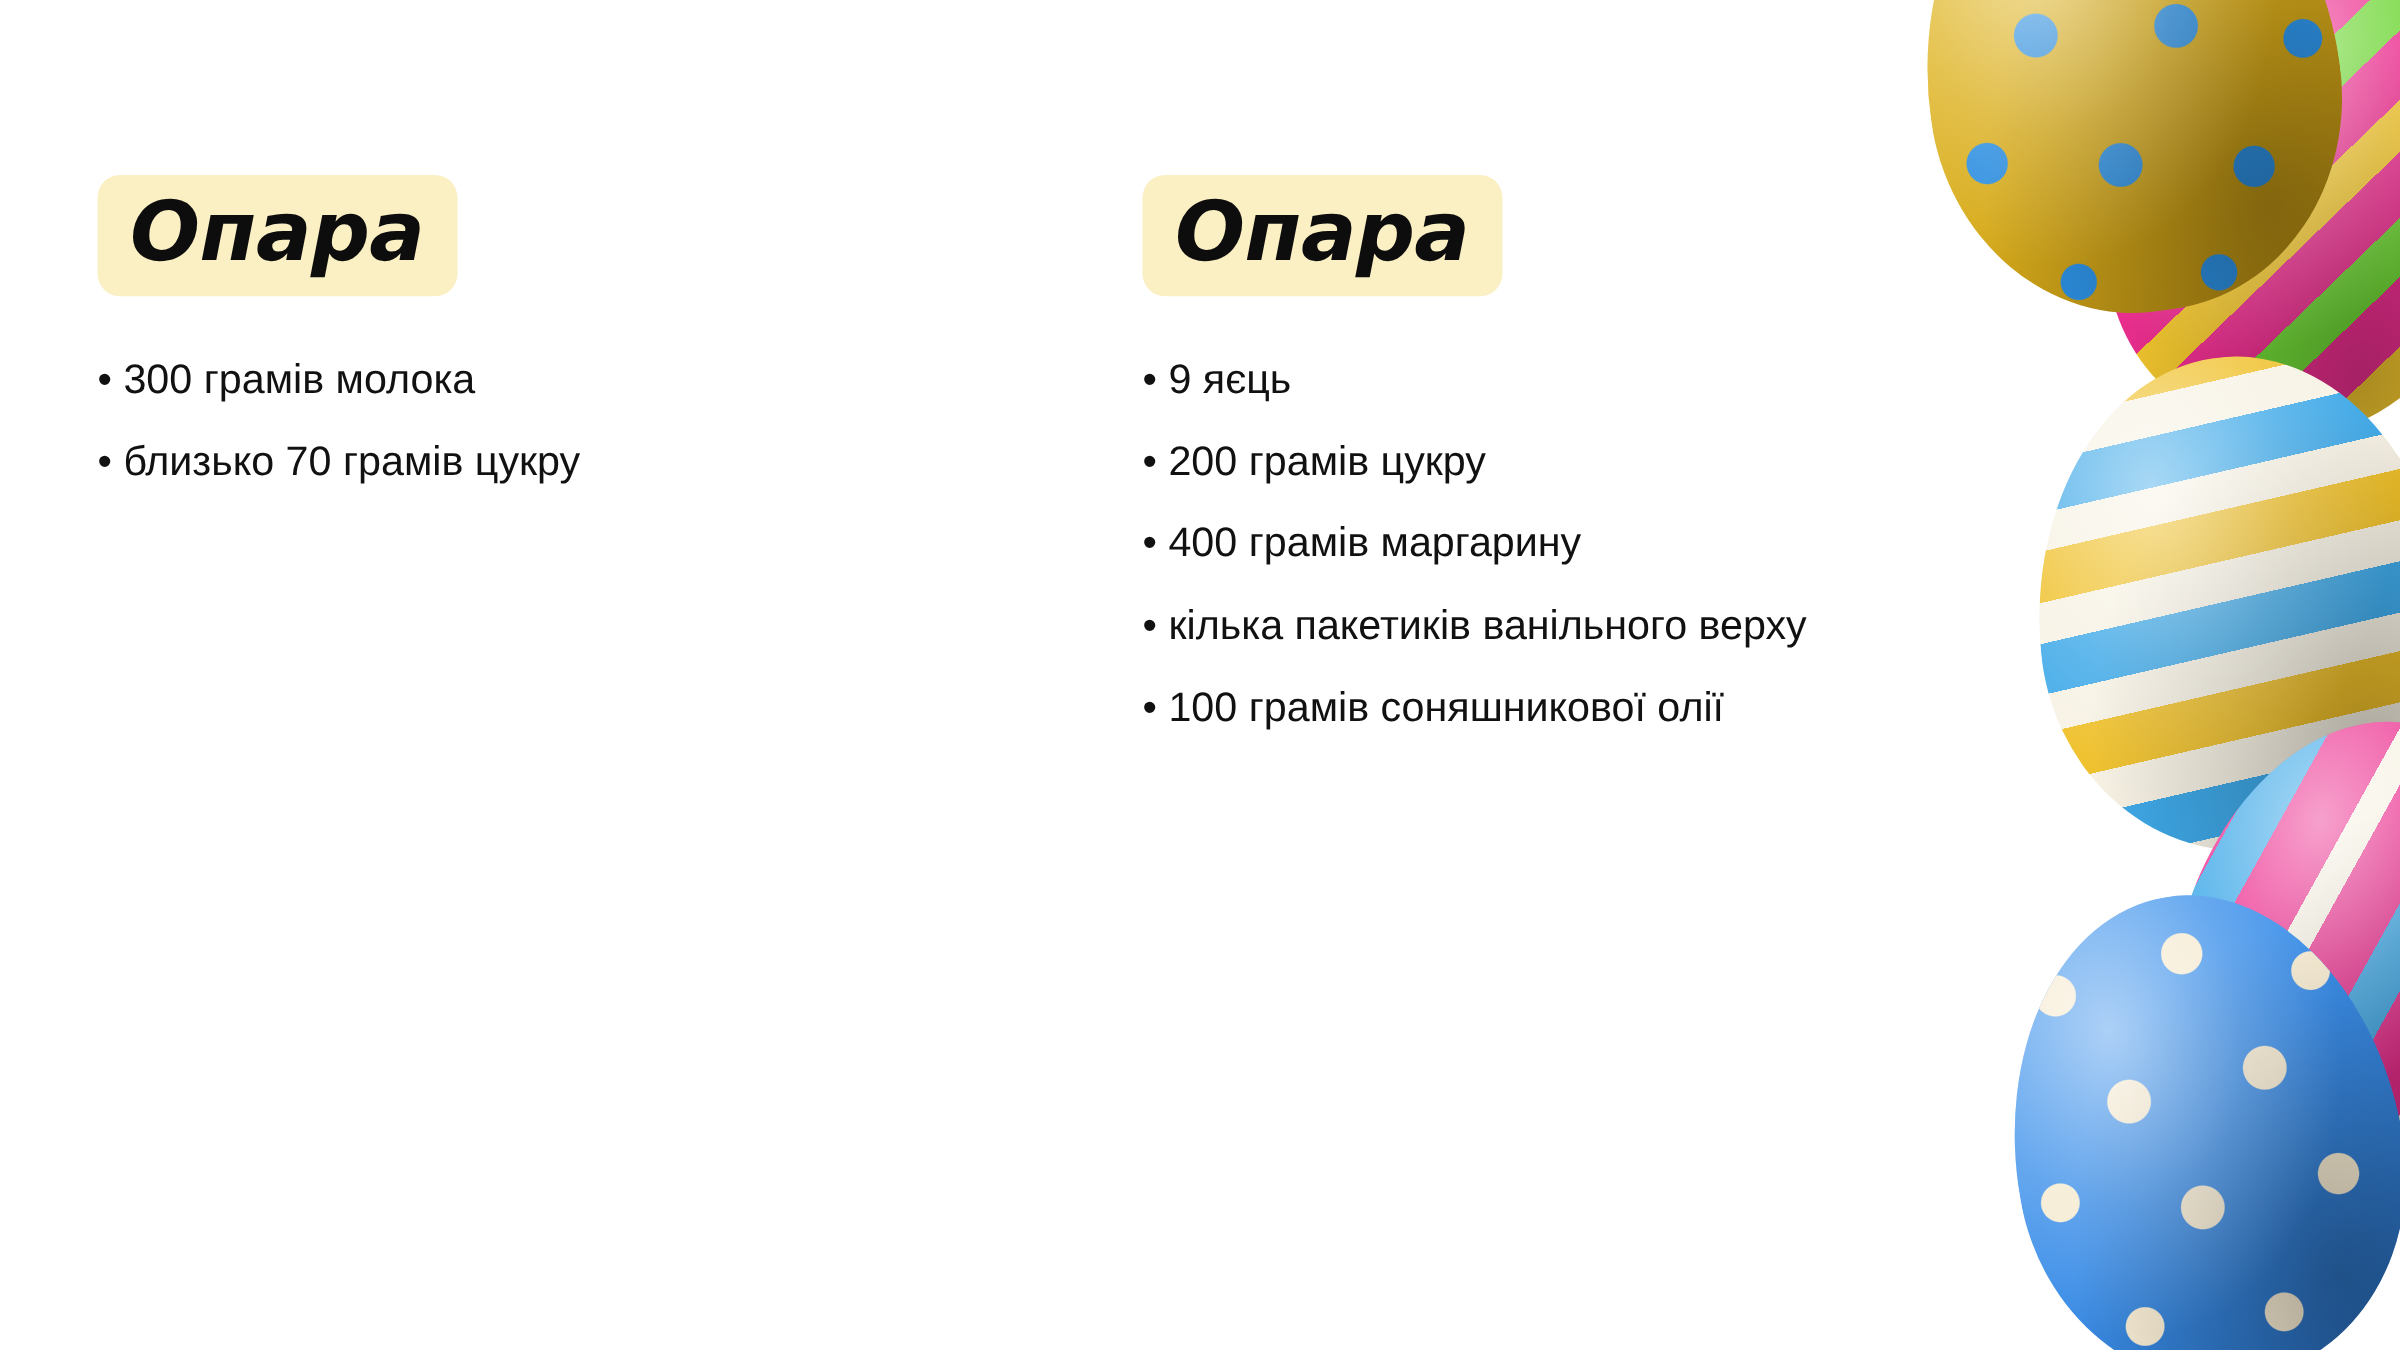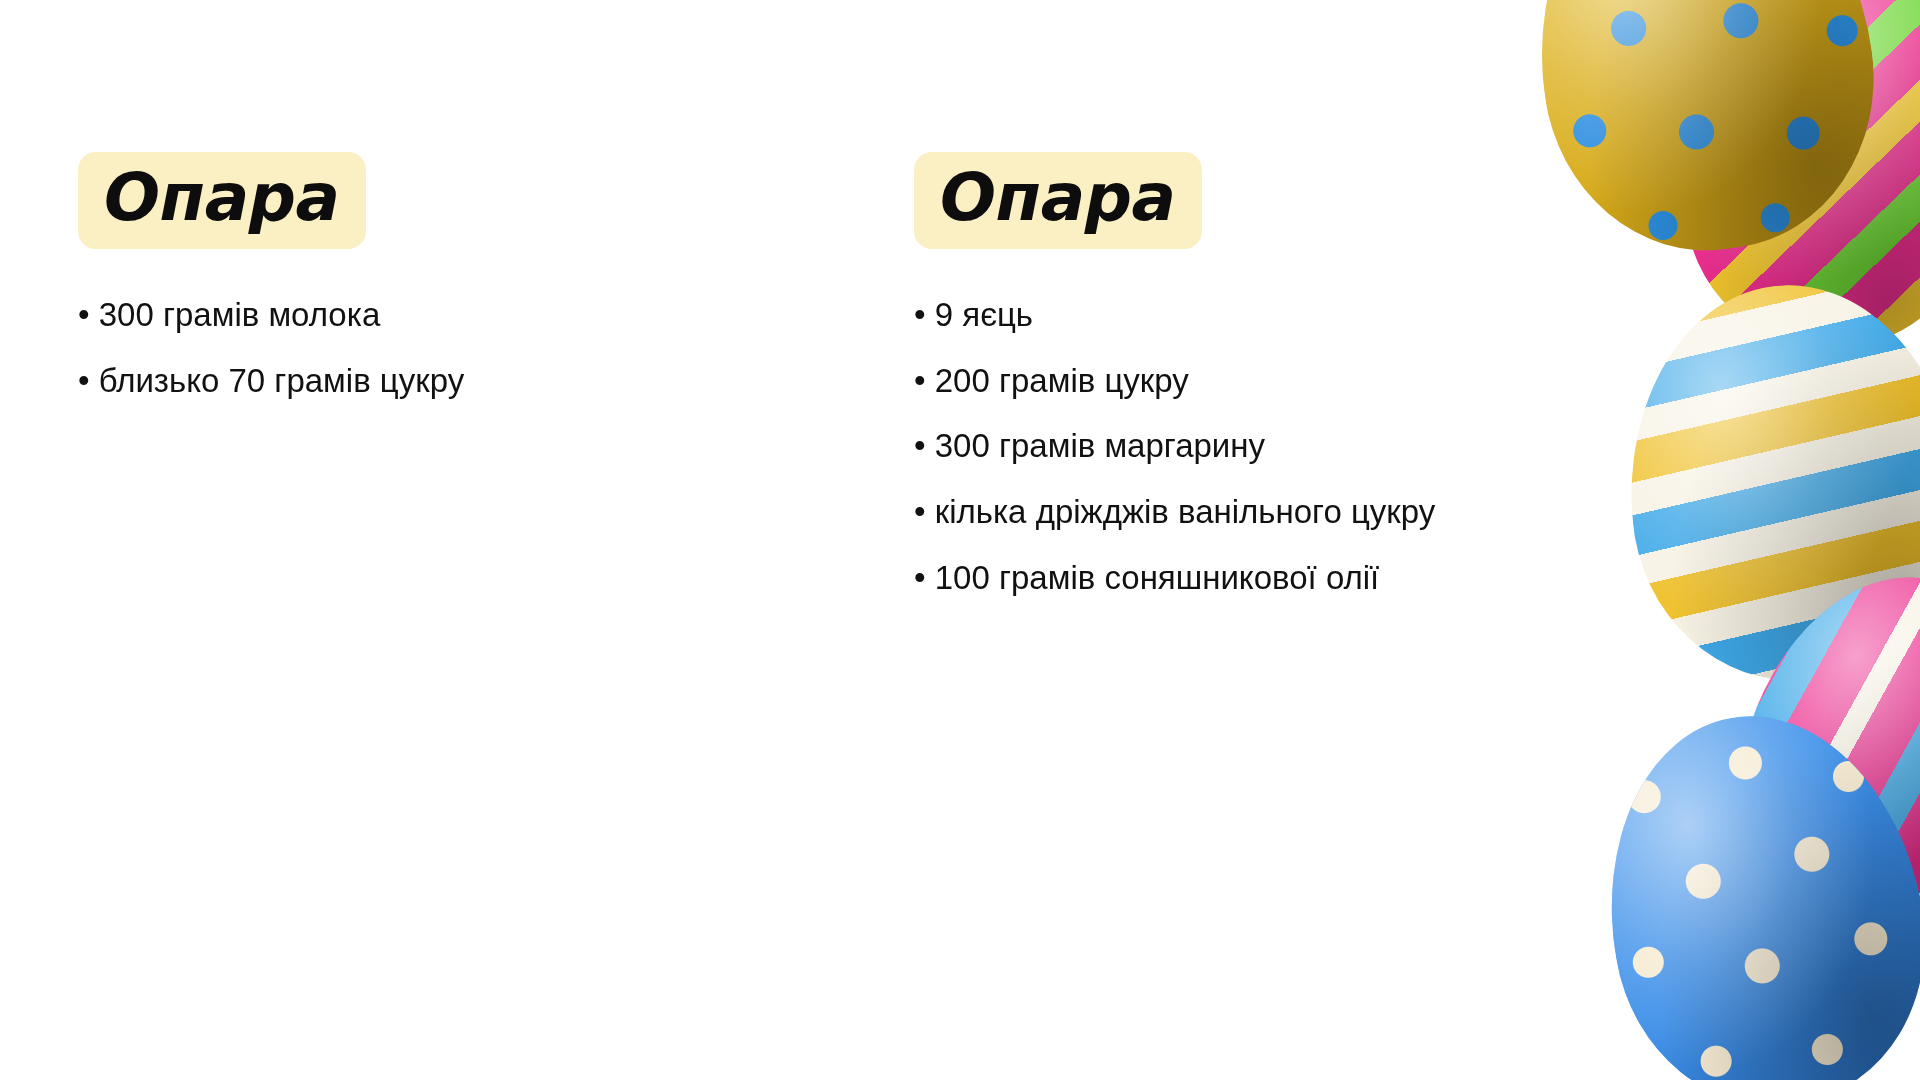--- a/index.html
+++ b/index.html
@@ -22,21 +22,21 @@
   .col{box-sizing:border-box;}
   .col-left{width:760px;padding-left:78px;}
   .col-right{width:700px;padding-left:154px;}
 
   
   .title-badge{
     display:inline-block;
     background:#FBEFC4;
     border-radius:18px;
     padding:14px 26px 18px 26px;
-    margin:12px 0 44px 0;
+    margin:0 0 44px 0;
   }
   .title-text{
     display:block;
     font-family:"DejaVu Sans","Liberation Sans",sans-serif;
     font-weight:bold;
     font-style:italic;
     font-size:66px;
     line-height:0.98;
     letter-spacing:-0.5px;
     color:#0d0d0d;
@@ -89,22 +89,22 @@
       </ul>
     </div>
 
     <div class="col col-right">
       <div class="title-badge">
         <span class="title-text">Опара</span>
       </div>
       <ul class="bullets">
         <li><span class="bdot">•</span> <span>9 яєць</span></li>
         <li><span class="bdot">•</span> <span>200 грамів цукру</span></li>
-        <li><span class="bdot">•</span> <span>300 грамів маргарину</span></li>
-        <li><span class="bdot">•</span> <span>кілька дріжджів ванільного цукру</span></li>
+        <li><span class="bdot">•</span> <span>400 грамів маргарину</span></li>
+        <li><span class="bdot">•</span> <span>кілька пакетиків ванільного верху</span></li>
         <li><span class="bdot">•</span> <span>100 грамів соняшникової олії</span></li>
       </ul>
     </div>
   </div>
 
   <div class="deco">
 
     <div class="egg" style="left:175px;top:-30px;width:300px;height:380px;border-radius:50% 50% 48% 48% / 58% 58% 42% 42%;transform:rotate(18deg);">
       <div class="body" style="background:repeating-linear-gradient(118deg,
               #6FD636 0px,#6FD636 34px,

